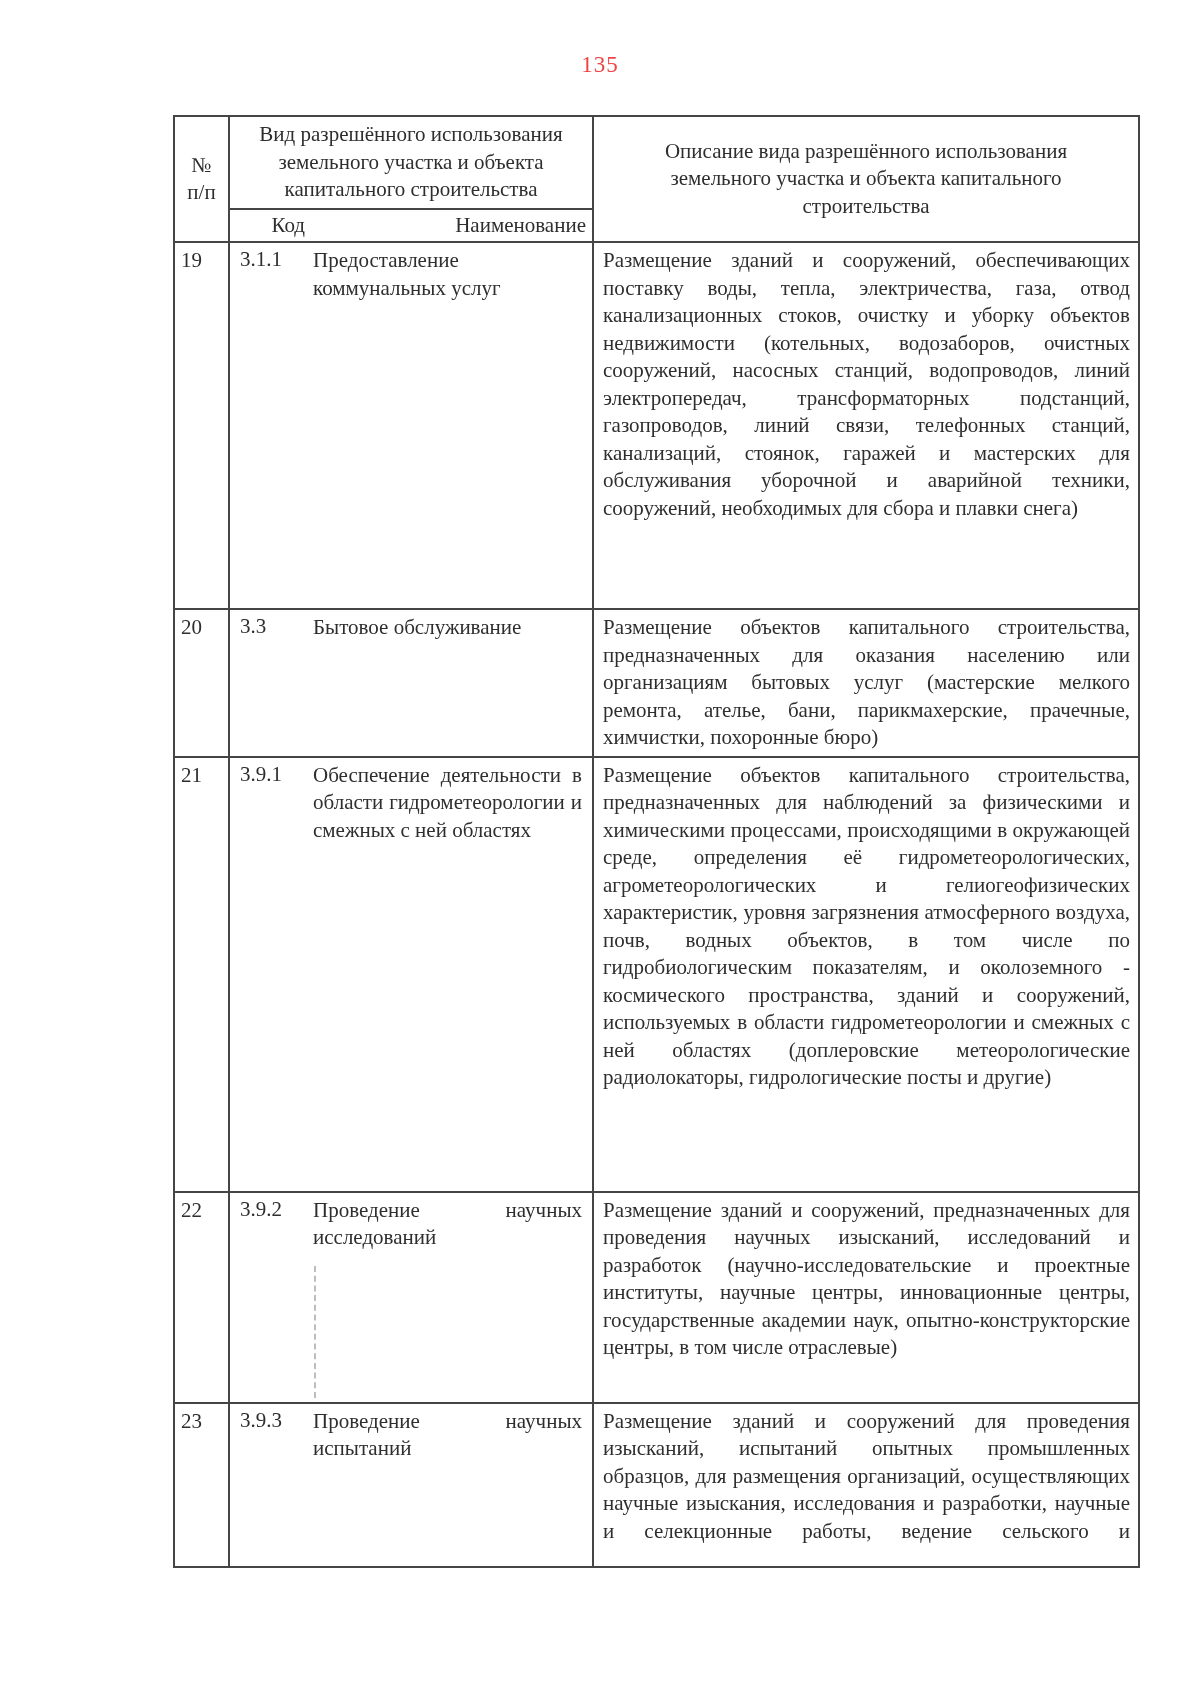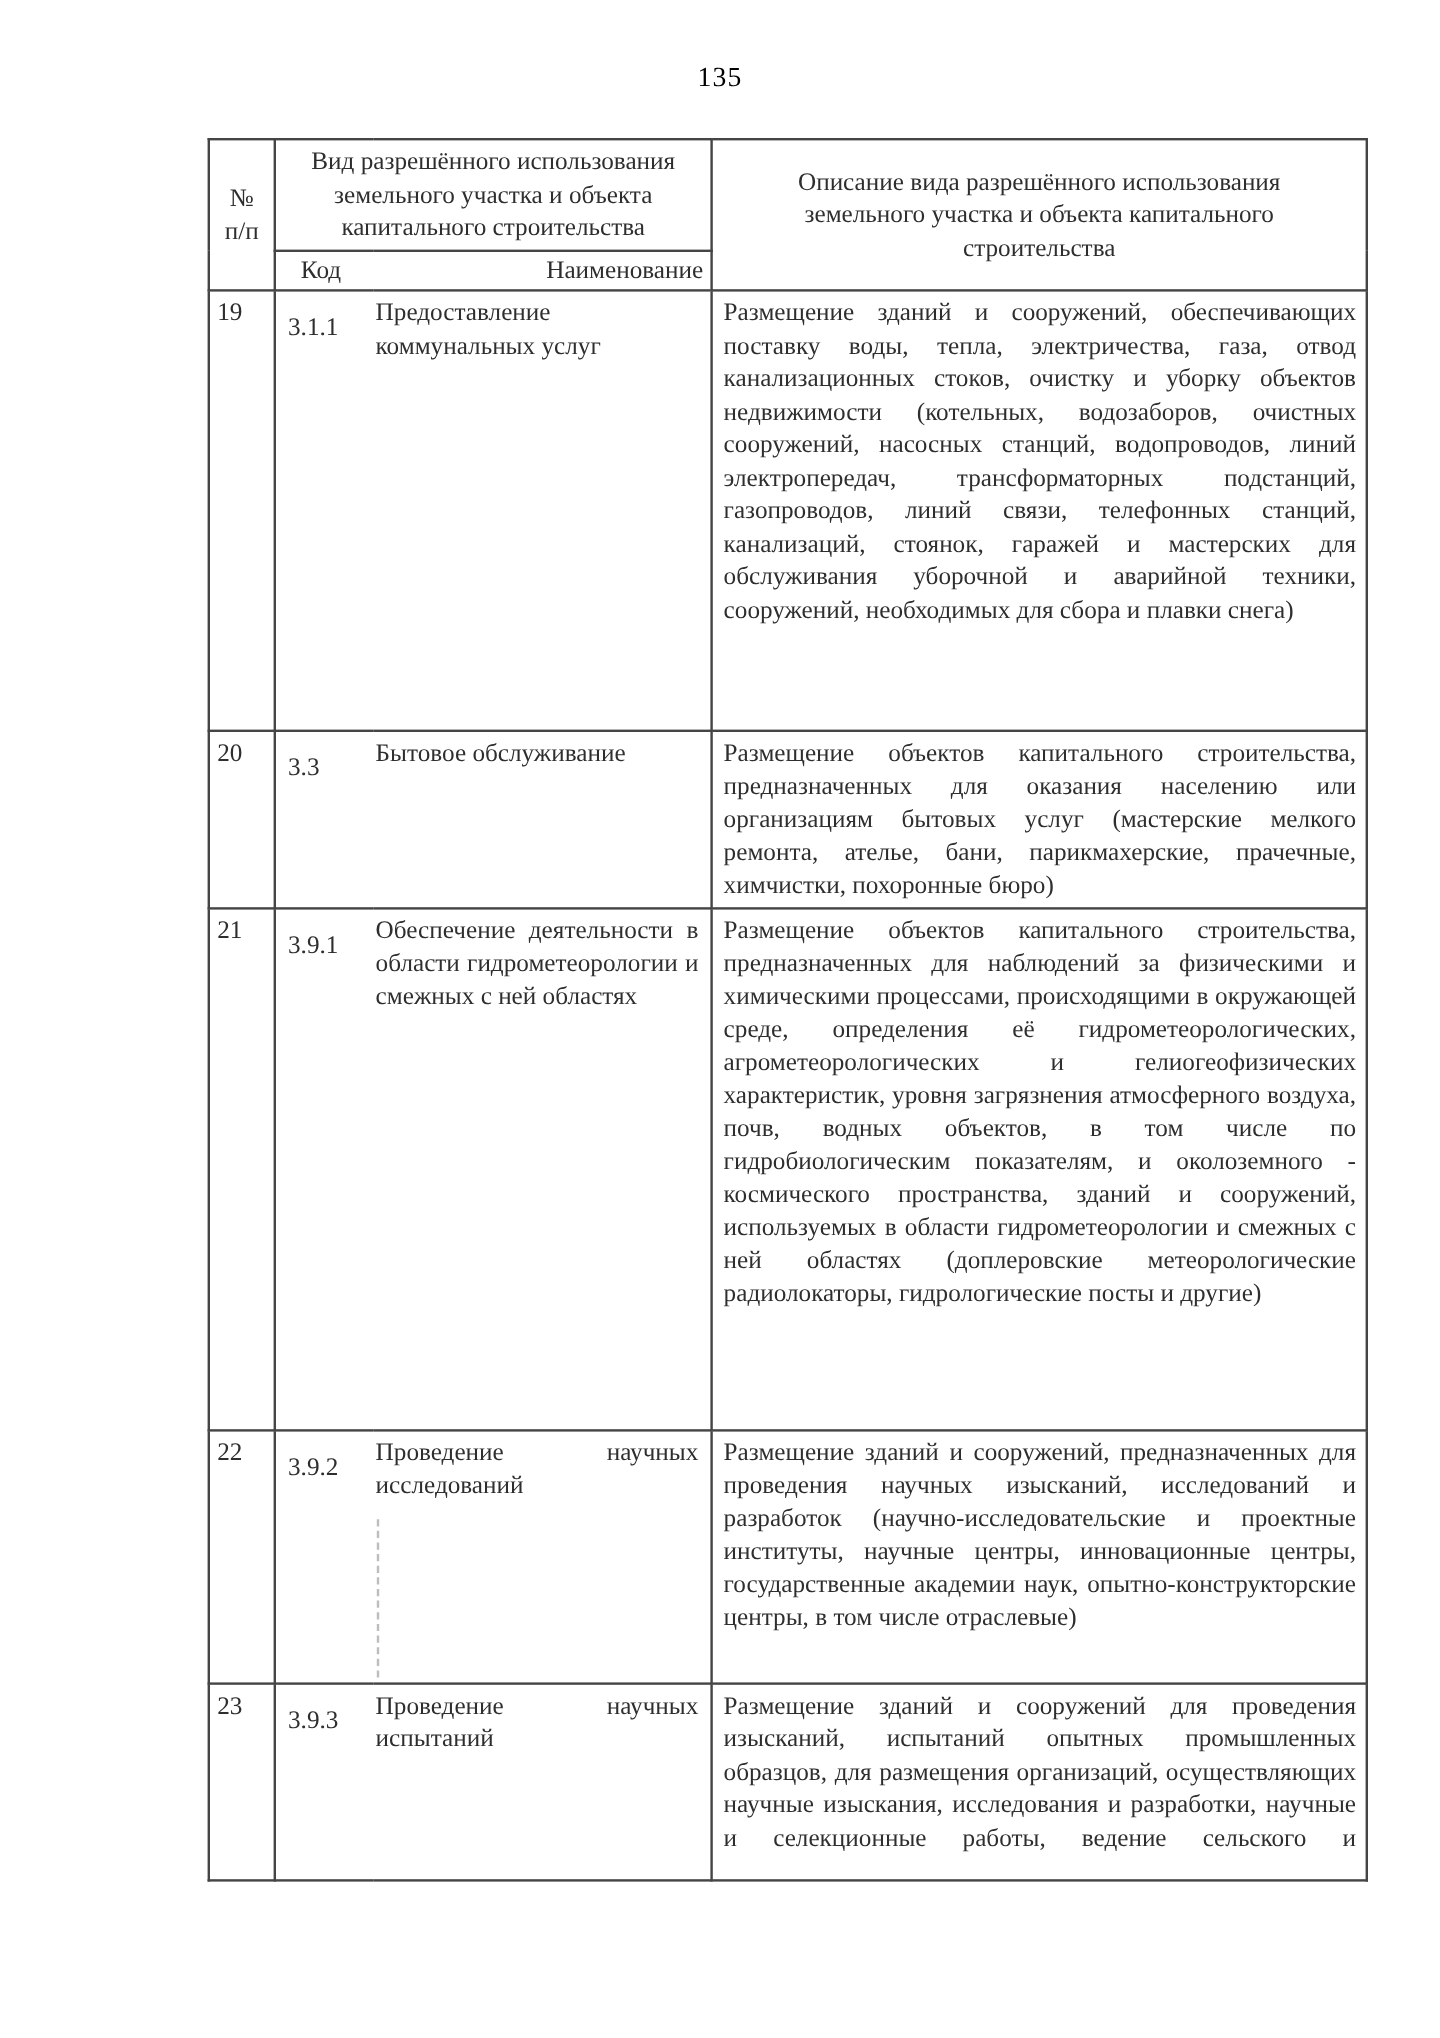--- a/index.html
+++ b/index.html
@@ -17,21 +17,21 @@
     overflow: hidden;
   }
   .page-number {
     position: absolute;
     top: 52px;
     left: 0;
     width: 100%;
     text-align: center;
     font-size: 23px;
     letter-spacing: 1px;
-    color: #000000;
+    color: #ef4444;
   }
   table.land-use-table {
     position: absolute;
     left: 173px;
     top: 115px;
     width: 965px;
     border-collapse: collapse;
     table-layout: fixed;
     font-size: 21px;
     line-height: 27.5px;
@@ -57,36 +57,36 @@
     vertical-align: middle;
     text-align: center;
     padding: 4px 14px;
   }
   th.h-desc {
     vertical-align: middle;
     text-align: center;
     padding: 4px 26px;
   }
   th.h-code {
-    text-align: center;
+    text-align: right;
     padding-left: 0;
     border-right: none;
   }
   th.h-name {
     text-align: right;
     border-left: none;
   }
   td.cell-num {
     text-align: left;
     padding-top: 4px;
   }
   td.cell-code {
     border-right: none;
     padding-left: 10px;
-    padding-top: 16px;
+    padding-top: 3px;
   }
   td.cell-name {
     border-left: none;
     text-align: justify;
     padding: 4px 10px 4px 2px;
   }
   td.cell-desc {
     text-align: justify;
     padding: 4px 8px 4px 9px;
   }

